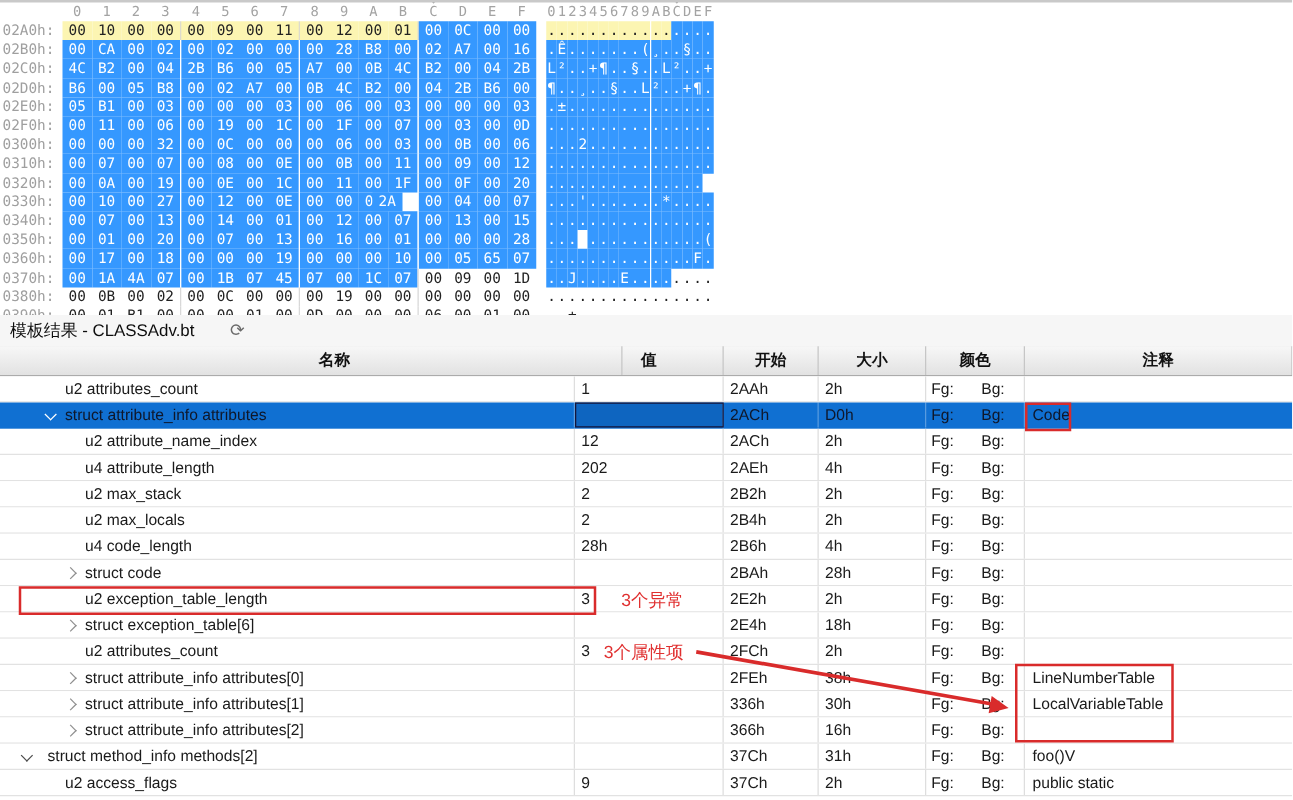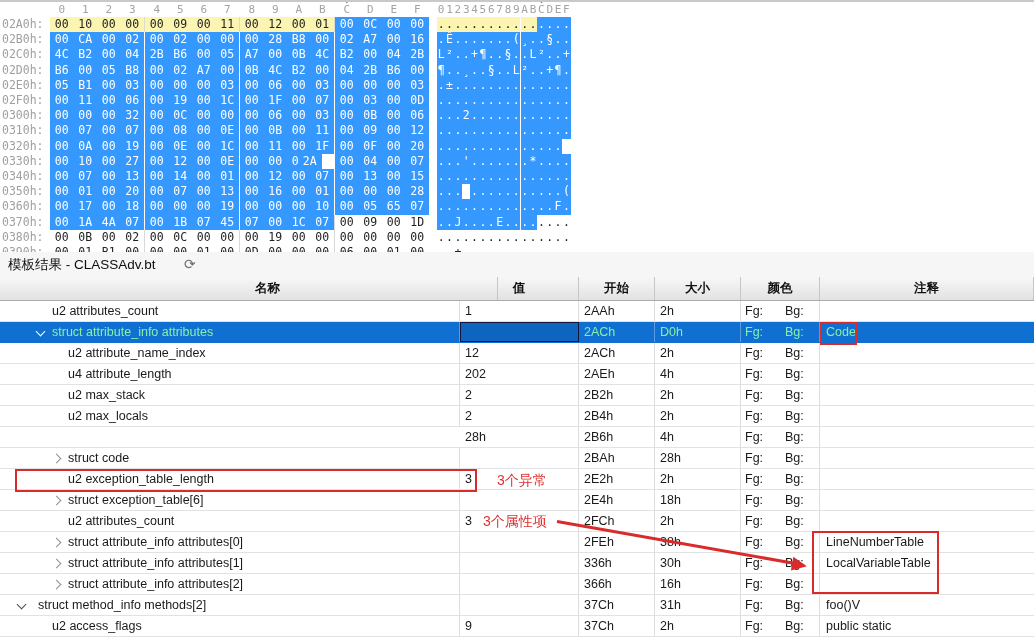--- a/index.html
+++ b/index.html
@@ -30,21 +30,21 @@
   .thead{position:absolute;left:0;top:277px;width:1034px;height:24px;
          background:linear-gradient(#f7f7f7,#e2e2e2);border-bottom:1px solid #ababab;box-sizing:border-box;}
   .thcell{position:absolute;top:0;height:23px;line-height:23px;text-align:center;
           font-size:12.5px;font-weight:700;color:#111;border-right:1px solid #c6c6c6;box-sizing:border-box;}
   .tbody{position:absolute;left:0;top:301px;width:1034px;height:339px;overflow:hidden;}
   .trow{position:absolute;left:0;width:1034px;height:21px;box-sizing:border-box;
         border-bottom:1px solid #e2e2e2;background:#fff;font-size:12.5px;color:#1a1a1a;}
   .trow.sel{background:#1070d2;border-bottom-color:#1070d2;color:#fff;}
   .tcell{position:absolute;top:0;height:20px;line-height:20px;border-right:1px solid #dedede;
          box-sizing:border-box;overflow:hidden;white-space:nowrap;}
-  .trow.sel .tcell{border-right-color:rgba(255,255,255,0.30);color:#86efac;}
+  .trow.sel .tcell{border-right-color:rgba(255,255,255,0.30);color:#0f172a;}
   .namelabel{position:absolute;top:0;}
   .chev{position:absolute;width:6px;height:6px;}
   .chev.expanded{top:6px;border-right:1.6px solid #4a4a4a;border-bottom:1.6px solid #4a4a4a;transform:rotate(45deg);}
   .chev.collapsed{top:7px;border-right:1.4px solid #8f8f8f;border-bottom:1.4px solid #8f8f8f;transform:rotate(-45deg);}
   .trow.sel .chev{border-color:#fff;}
   .fglabel{position:absolute;left:4px;}
   .bglabel{position:absolute;left:44px;}
   .selcellbox{position:absolute;left:460px;top:0;width:119px;height:20px;box-sizing:border-box;
               border:1px solid #15153a;background:rgba(0,10,40,0.10);}
   
@@ -799,20 +799,23 @@
         <div class="tcell" style="left: 460px; width: 119px; padding-left: 5px;">2</div>
         <div class="tcell" style="left: 579px; width: 76px; padding-left: 5px;">2B4h</div>
         <div class="tcell" style="left: 655px; width: 86px; padding-left: 5px;">2h</div>
         <div class="tcell" style="left: 741px; width: 79px;">
           <div class="fglabel">Fg:</div>
           <div class="bglabel">Bg:</div>
         </div>
         <div class="tcell" style="left: 820px; width: 214px; padding-left: 6px; border-right: none;"></div>
       </div>
       <div class="trow" style="top: 126px;">
+        <div class="tcell" style="left: 0px; width: 460px;">
+          <div class="namelabel" style="left: 68px;">u4 code_length</div>
+        </div>
         <div class="tcell" style="left: 460px; width: 119px; padding-left: 5px;">28h</div>
         <div class="tcell" style="left: 579px; width: 76px; padding-left: 5px;">2B6h</div>
         <div class="tcell" style="left: 655px; width: 86px; padding-left: 5px;">4h</div>
         <div class="tcell" style="left: 741px; width: 79px;">
           <div class="fglabel">Fg:</div>
           <div class="bglabel">Bg:</div>
         </div>
         <div class="tcell" style="left: 820px; width: 214px; padding-left: 6px; border-right: none;"></div>
       </div>
       <div class="trow" style="top: 147px;">

